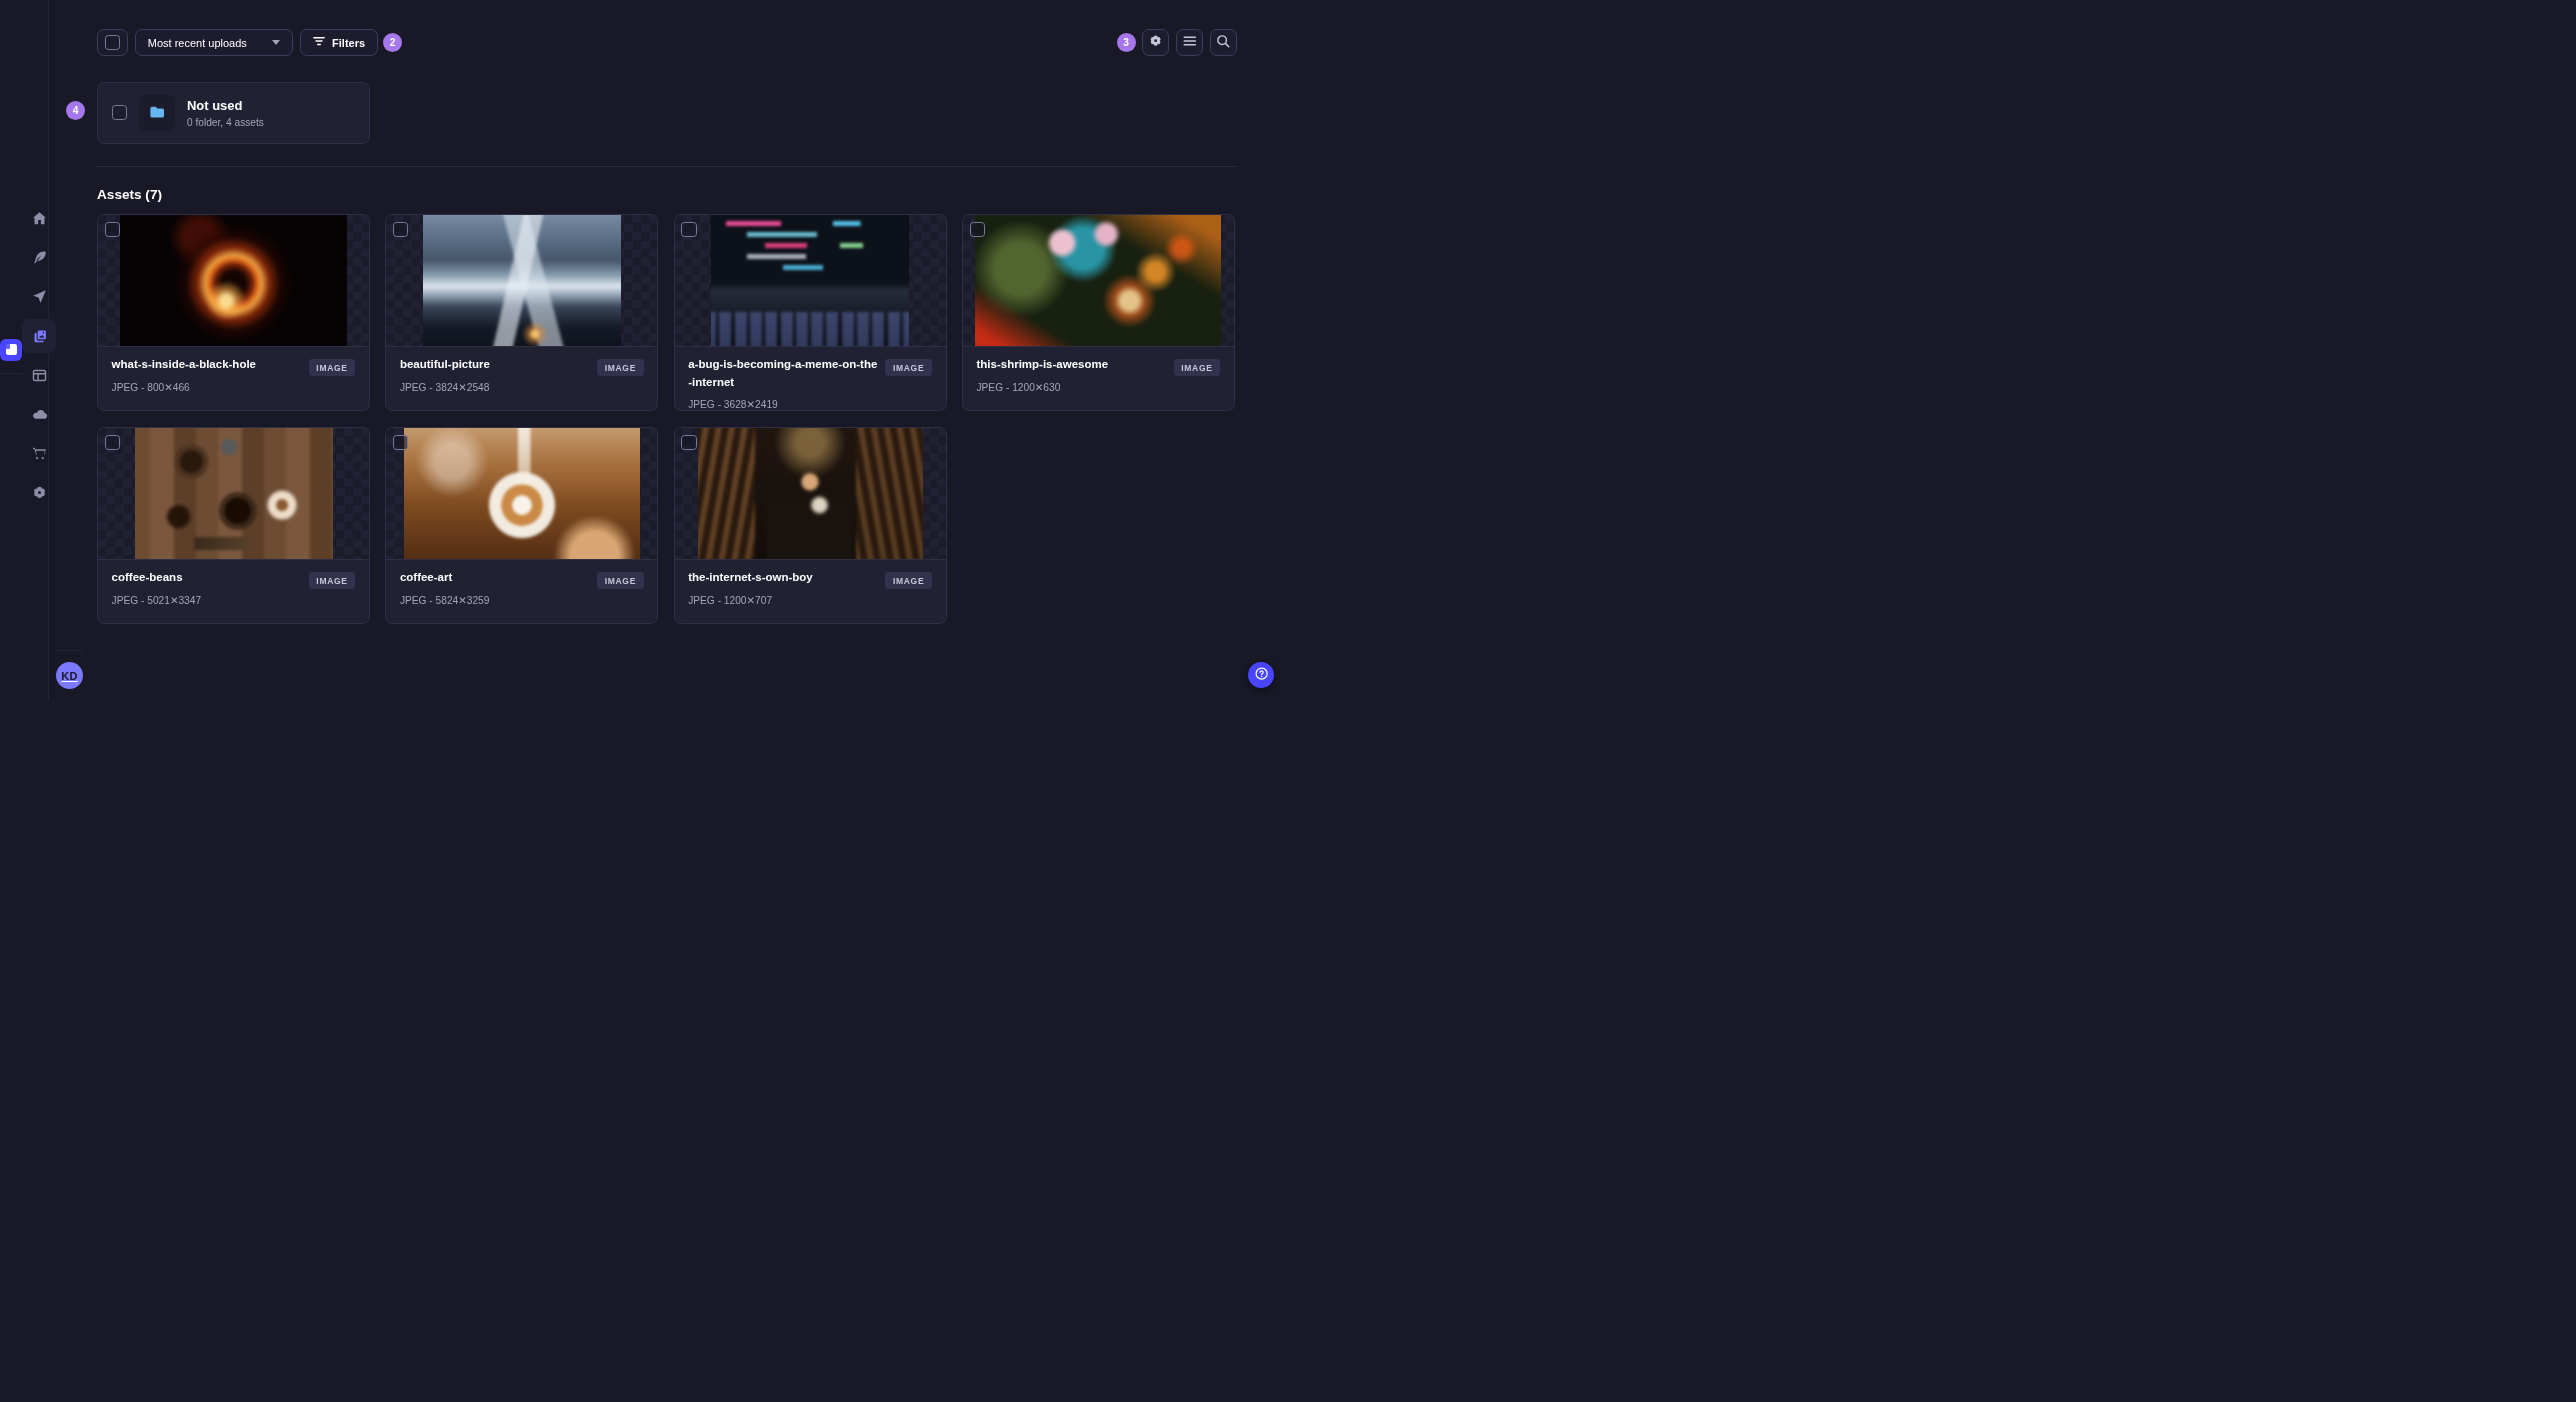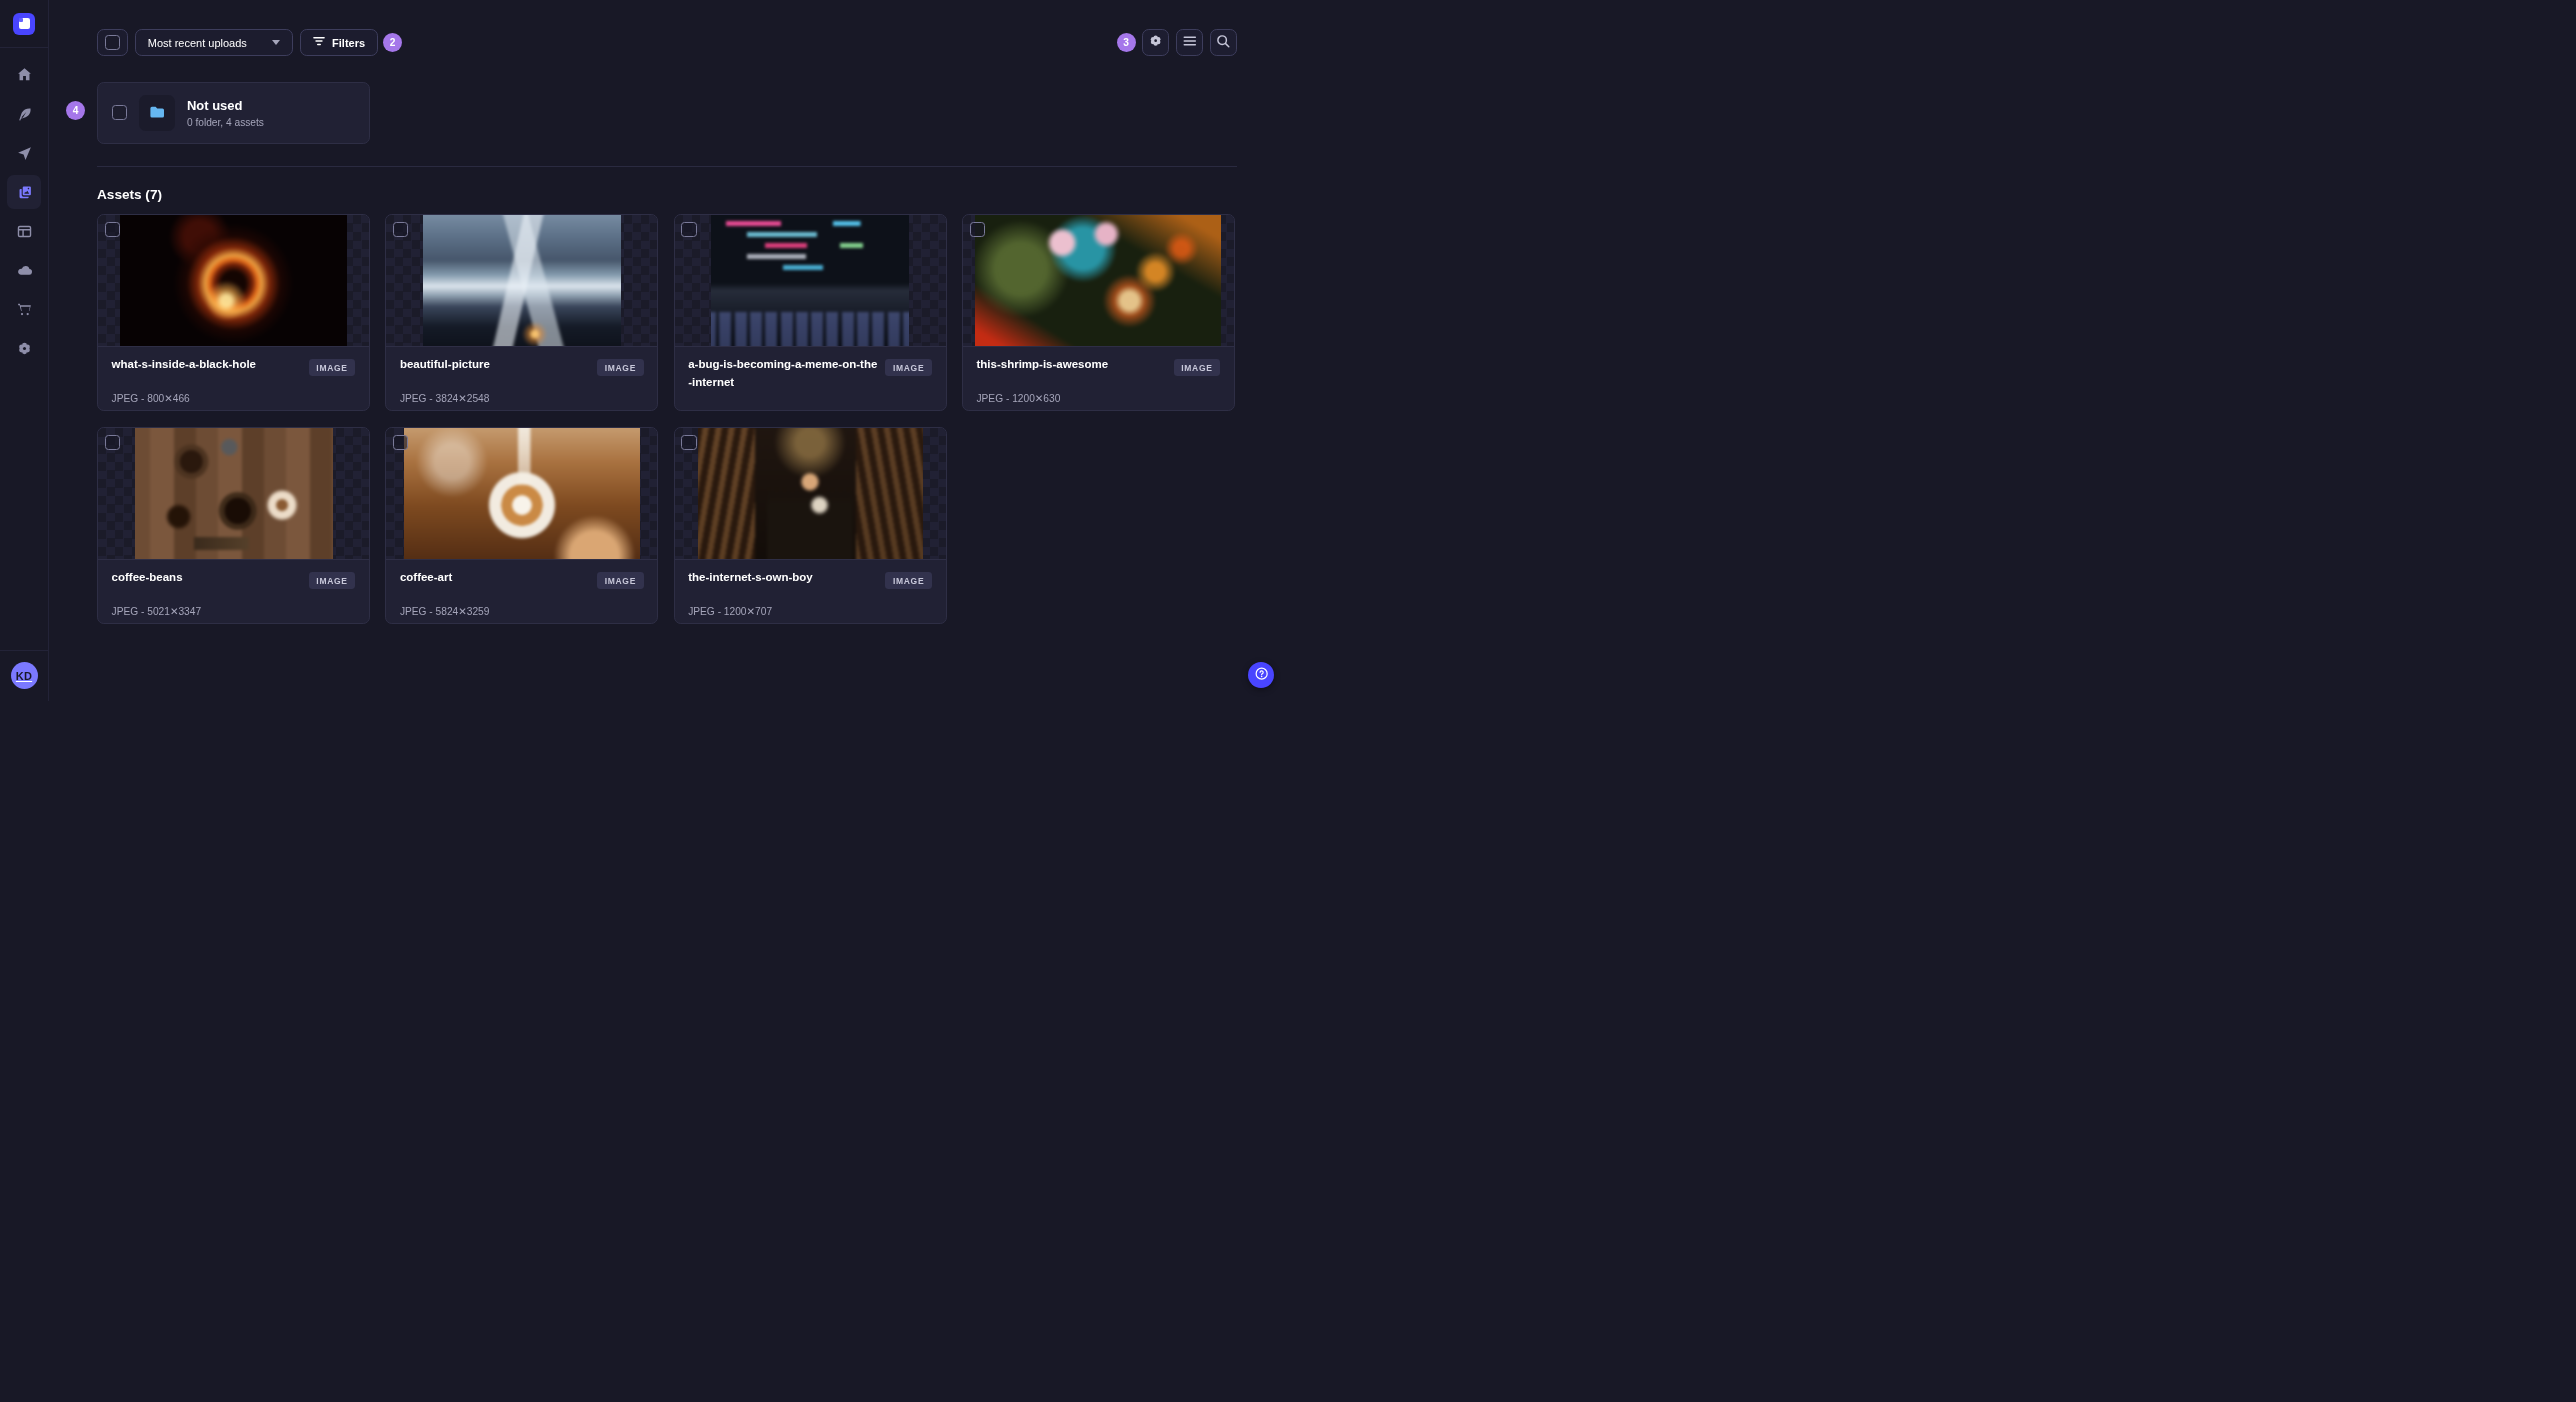--- a/index.html
+++ b/index.html
@@ -2,21 +2,21 @@
 <html style="font-size:13.6px"><head>
 <meta charset="utf-8">
 <style>
   * { margin:0; padding:0; box-sizing:border-box; }
   html,body { width:1288px; height:701px; overflow:hidden; }
   body {
     font-family:"Liberation Sans", sans-serif;
     background:#181826; color:#fff; display:flex; position:relative;
   }
   
-  .sidebar { width:49px; flex:none; display:flex; flex-direction:column; align-items:center; border-right:0.9px solid #232338;text-decoration:underline; }
+  .sidebar { width:49px; flex:none; display:flex; flex-direction:row; align-items:center; border-right:0.9px solid #232338;text-decoration:underline; }
   .logo-wrap { width:100%; display:flex; justify-content:center; padding:12.8px 0 12px; border-bottom:0.9px solid #232338; }
   .logo { width:22px; height:22px; border-radius:6px; background:#4945ff; position:relative; cursor:pointer; }
   .logo::before { content:""; position:absolute; left:6px; top:5.1px; width:11px; height:11px; background:#fff; border-radius:2.1px; }
   .logo::after { content:""; position:absolute; left:6px; top:5.1px; width:4.3px; height:4.3px; background:#4945ff; opacity:.85; border-radius:0.9px; }
   .nav { display:flex; flex-direction:column; gap:5.1px; margin-top:10.2px; align-items:center; }
   .nav-item { width:34px; height:34px; border-radius:6.8px; display:flex; align-items:center; justify-content:center; color:#8e8ea9; cursor:pointer; }
   .nav-item.active { background:#212134; color:#7b79ff; }
   .nav-item svg { display:block; }
   .sidebar-bottom { margin-top:auto; width:100%; border-top:0.9px solid #232338; display:flex; justify-content:center; padding:11px 0 12px; }
   .avatar { width:27px; height:27px; border-radius:50%; background:#7b79ff; color:#181826; font-size:11px; font-weight:700; display:flex; align-items:center; justify-content:center; letter-spacing:0.2px; }
@@ -56,21 +56,21 @@
   .thumb-area { height:132px; flex:none; position:relative; display:flex; justify-content:center; border-bottom:0.9px solid #2e2e45;
     background-color:#1b1b29;
     background-image:repeating-conic-gradient(#212134 0% 25%, transparent 0% 50%);
     background-size:17px 17px; }
   .thumb-clip { height:100%; overflow:hidden; position:relative; box-shadow:inset 0 0 22px rgba(0,0,0,.45); }
   .thumb { position:absolute; inset:-6.8px; filter:blur(1.7px); }
   .card-check { position:absolute; top:6.8px; left:6.8px; z-index:2; background:rgba(24,24,38,.6); }
   .card-footer { padding:9.4px 13.6px; display:flex; align-items:flex-start; gap:6.8px; flex:1; }
   .footer-text { flex:1; min-width:0; }
   .asset-name { font-size:11.5px; font-weight:600; line-height:1.5; word-break:break-all; }
-  .asset-meta { font-size:10.2px; color:#a5a5ba; margin-top:19px; }
+  .asset-meta { font-size:10.2px; color:#a5a5ba; margin-top:8px; }
   .type-badge { background:#32324d; color:#c8c8da; font-size:8.5px; font-weight:600; letter-spacing:0.7px; padding:3.4px 7.7px; border-radius:3.4px; flex:none; margin-top:3px; }
   
   .help-btn { position:absolute; right:13.6px; bottom:12.8px; width:26.4px; height:26.4px; border-radius:50%; background:#4945ff; color:#fff; display:flex; align-items:center; justify-content:center; cursor:pointer; box-shadow:0 1.7px 6.8px rgba(0,0,0,.4); }
   
   .t-blackhole { background:
     radial-gradient(circle at 47% 64%, rgba(255,228,150,.95) 0 5.1px, rgba(255,180,80,.6) 11px, rgba(255,180,80,0) 20.4px),
     radial-gradient(circle at 50% 52%, #140502 0 12px, rgba(125,36,8,.92) 19px, rgba(236,112,28,.95) 24px, rgba(255,172,70,.9) 28px, rgba(150,45,10,.8) 36px, rgba(40,8,2,.6) 47px, rgba(40,8,2,0) 60px),
     radial-gradient(circle at 36% 20%, rgba(120,25,8,.5) 0 15.3px, rgba(120,25,8,0) 31px),
     #070203; }
   .t-mountains { background:

